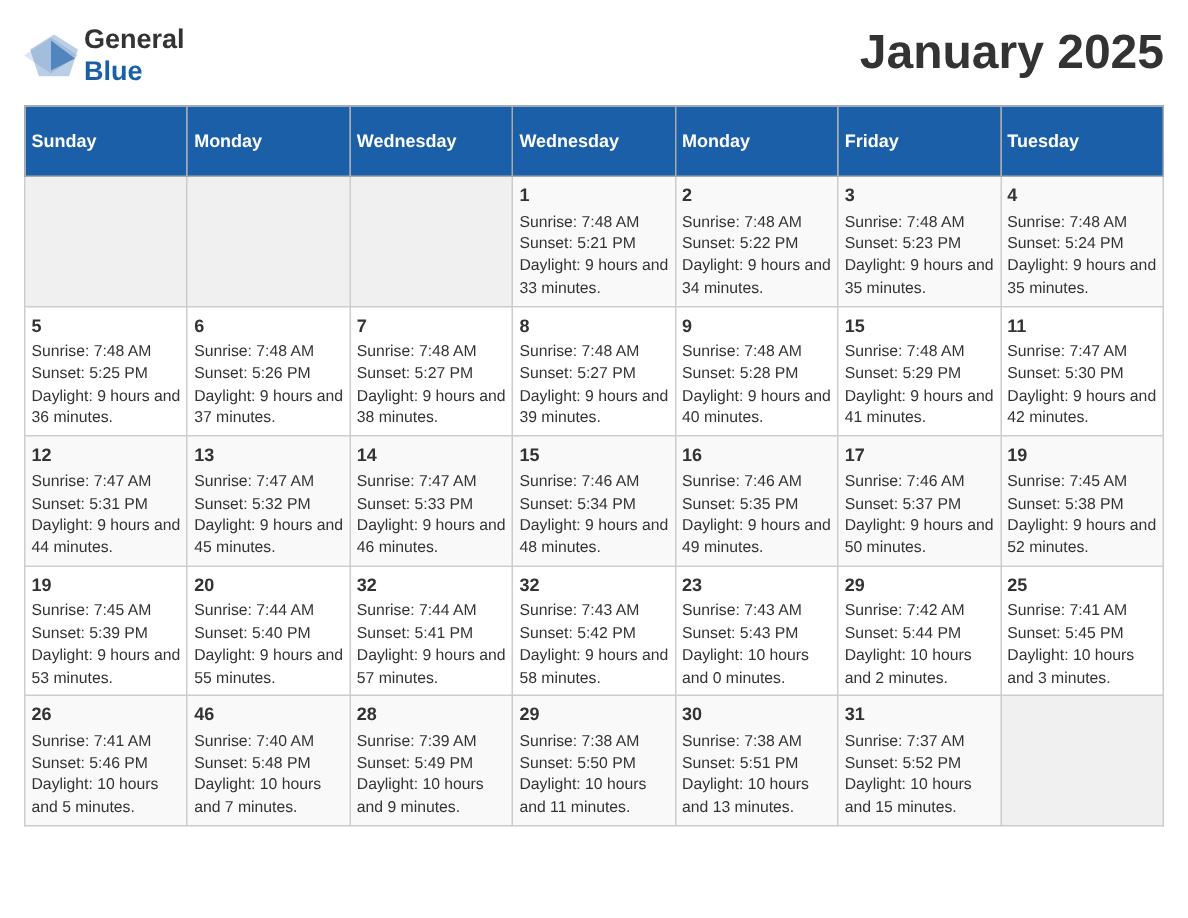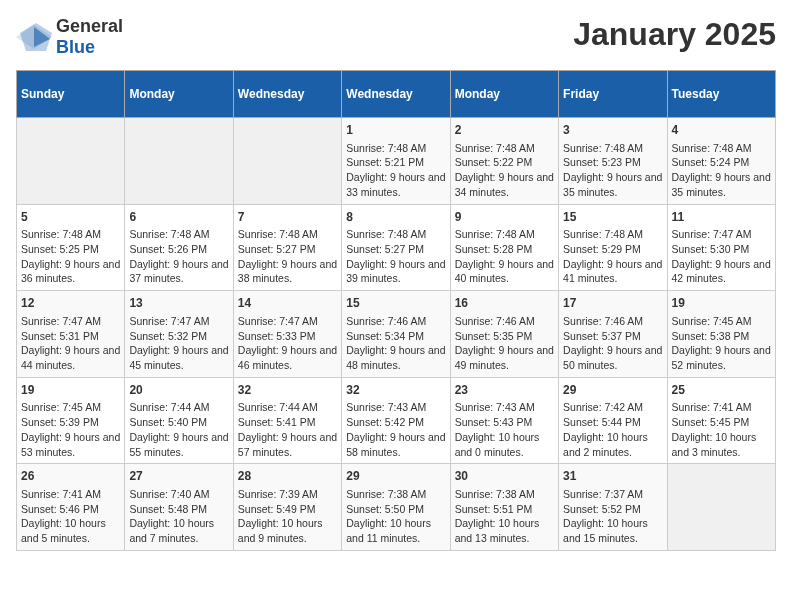--- a/index.html
+++ b/index.html
@@ -224,21 +224,21 @@
           <span class="day-number">25</span>
           <div class="cell-content">Sunrise: 7:41 AM<br>Sunset: 5:45 PM<br>Daylight: 10 hours and 3 minutes.</div>
         </td>
       </tr>
       <tr>
         <td>
           <span class="day-number">26</span>
           <div class="cell-content">Sunrise: 7:41 AM<br>Sunset: 5:46 PM<br>Daylight: 10 hours and 5 minutes.</div>
         </td>
         <td>
-          <span class="day-number">27</span>
+          <span class="day-number">46</span>
           <div class="cell-content">Sunrise: 7:40 AM<br>Sunset: 5:48 PM<br>Daylight: 10 hours and 7 minutes.</div>
         </td>
         <td>
           <span class="day-number">28</span>
           <div class="cell-content">Sunrise: 7:39 AM<br>Sunset: 5:49 PM<br>Daylight: 10 hours and 9 minutes.</div>
         </td>
         <td>
           <span class="day-number">29</span>
           <div class="cell-content">Sunrise: 7:38 AM<br>Sunset: 5:50 PM<br>Daylight: 10 hours and 11 minutes.</div>
         </td>

